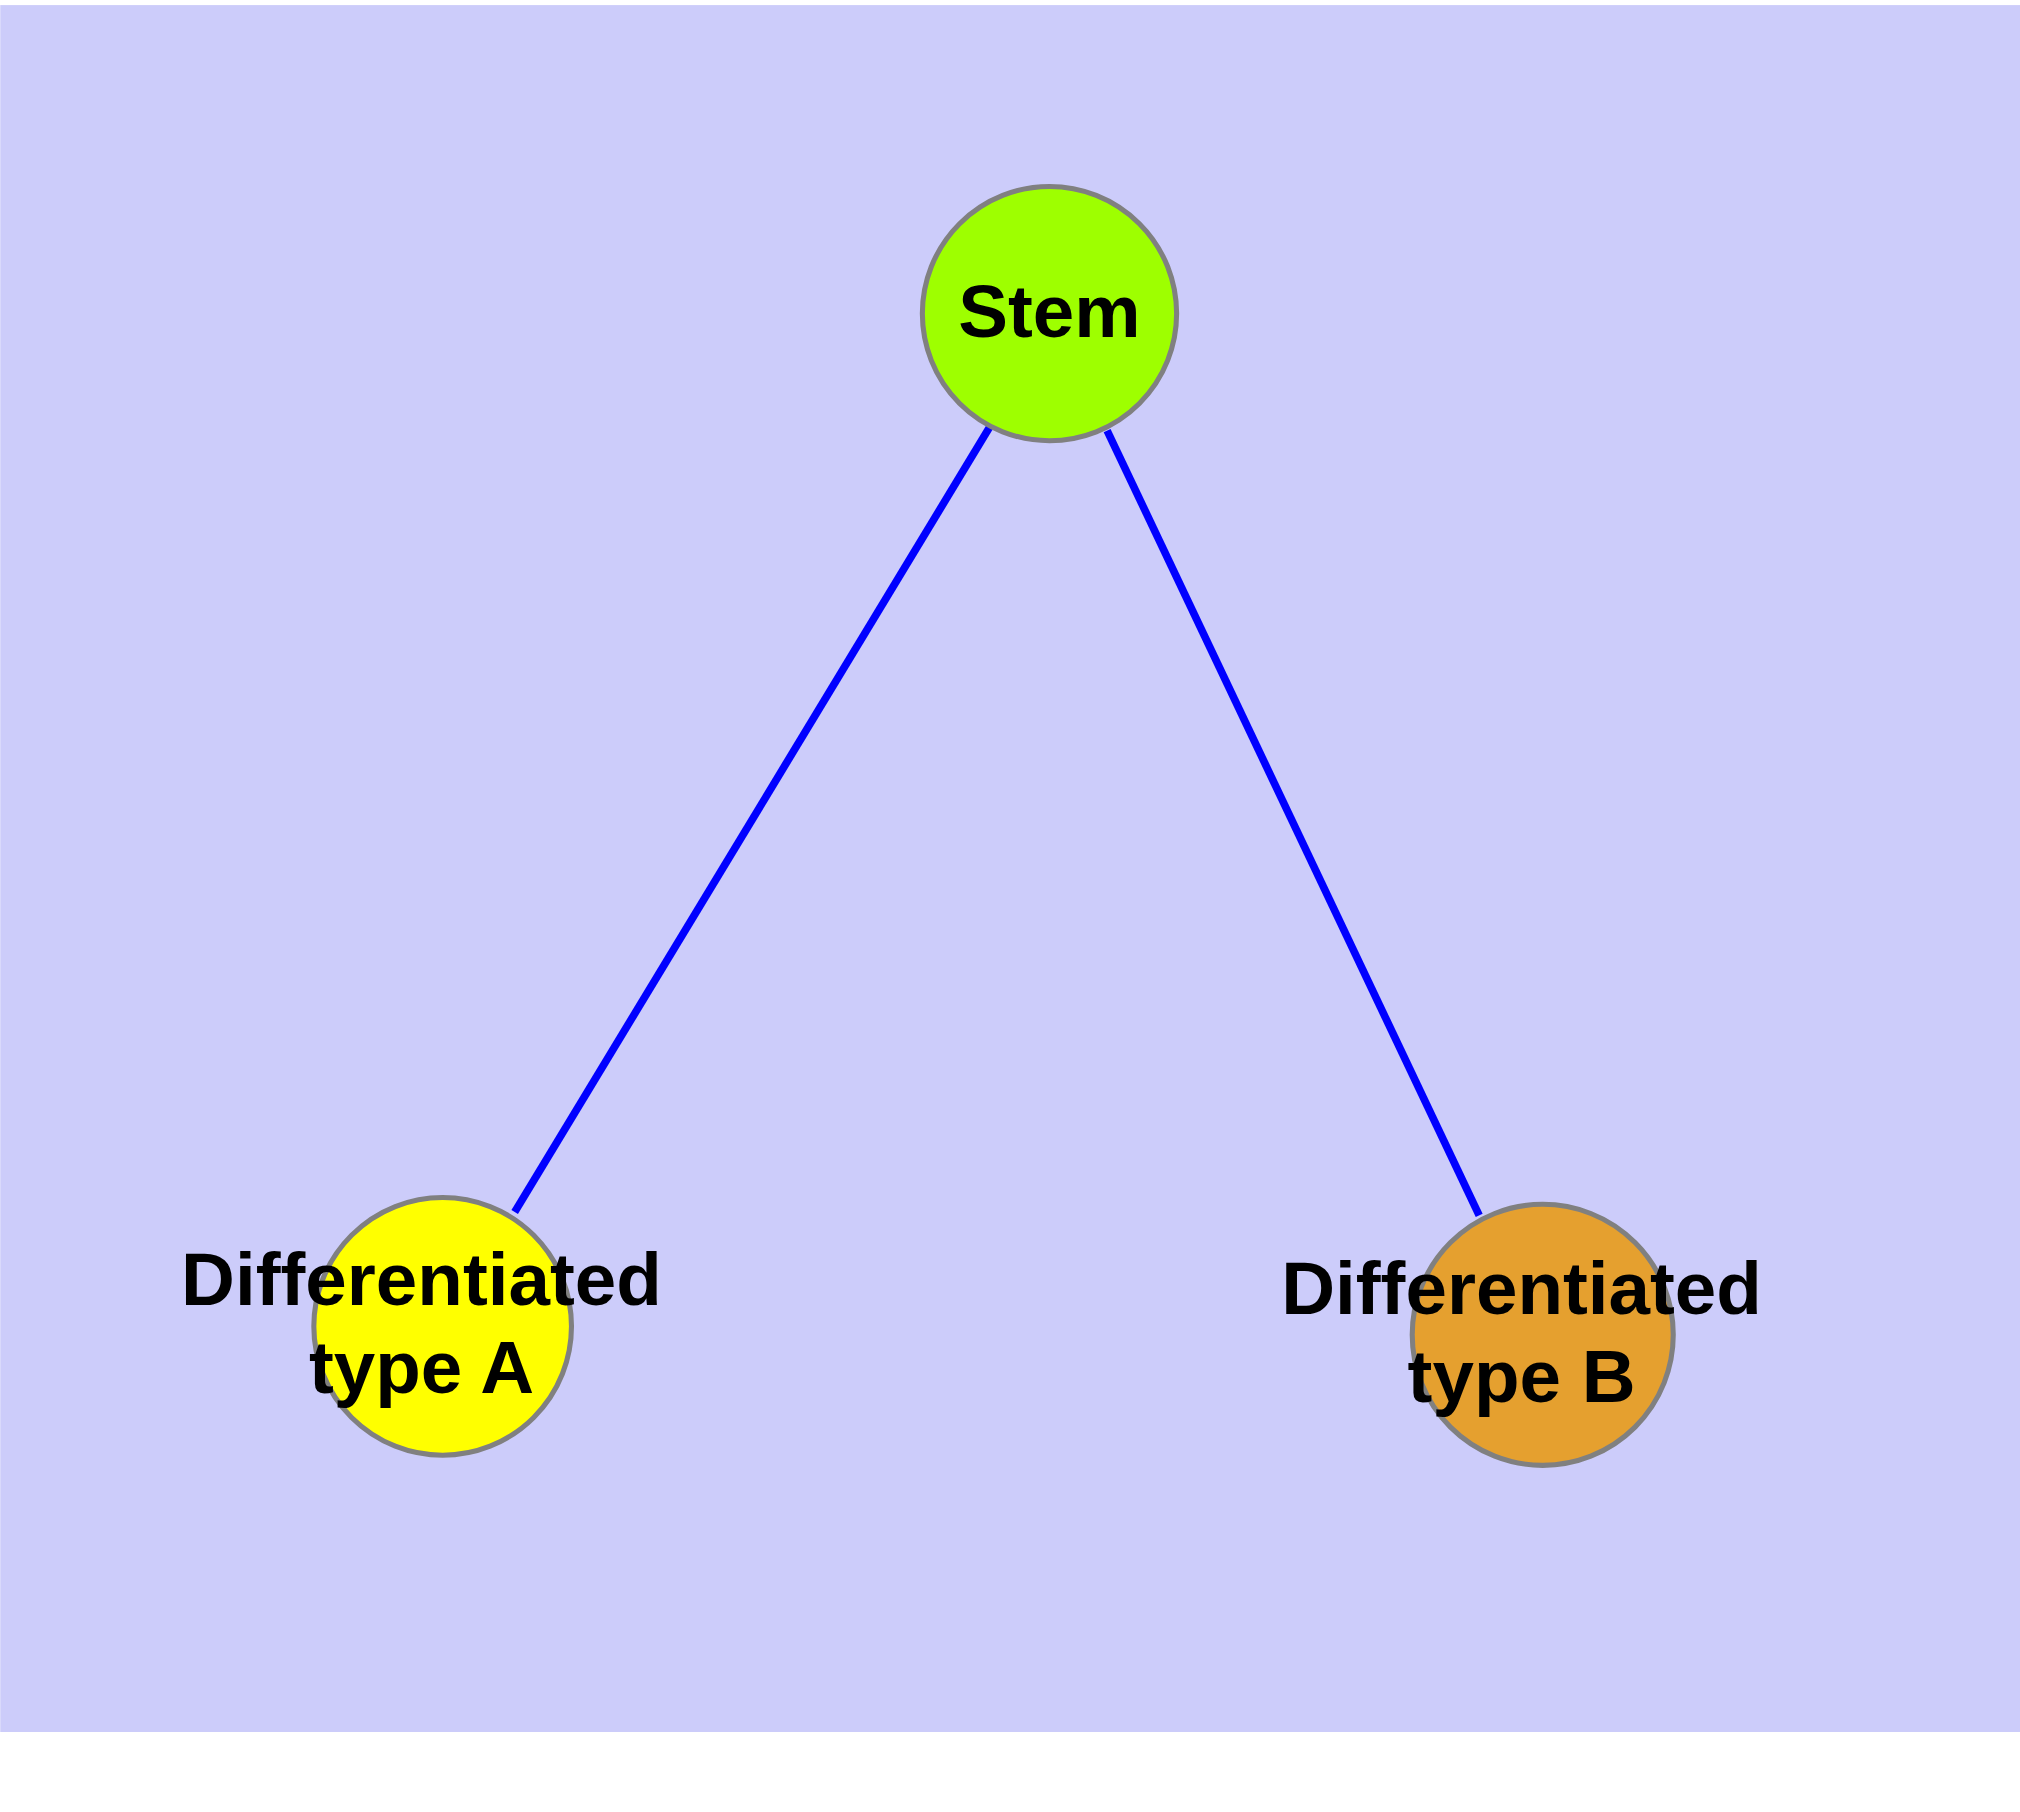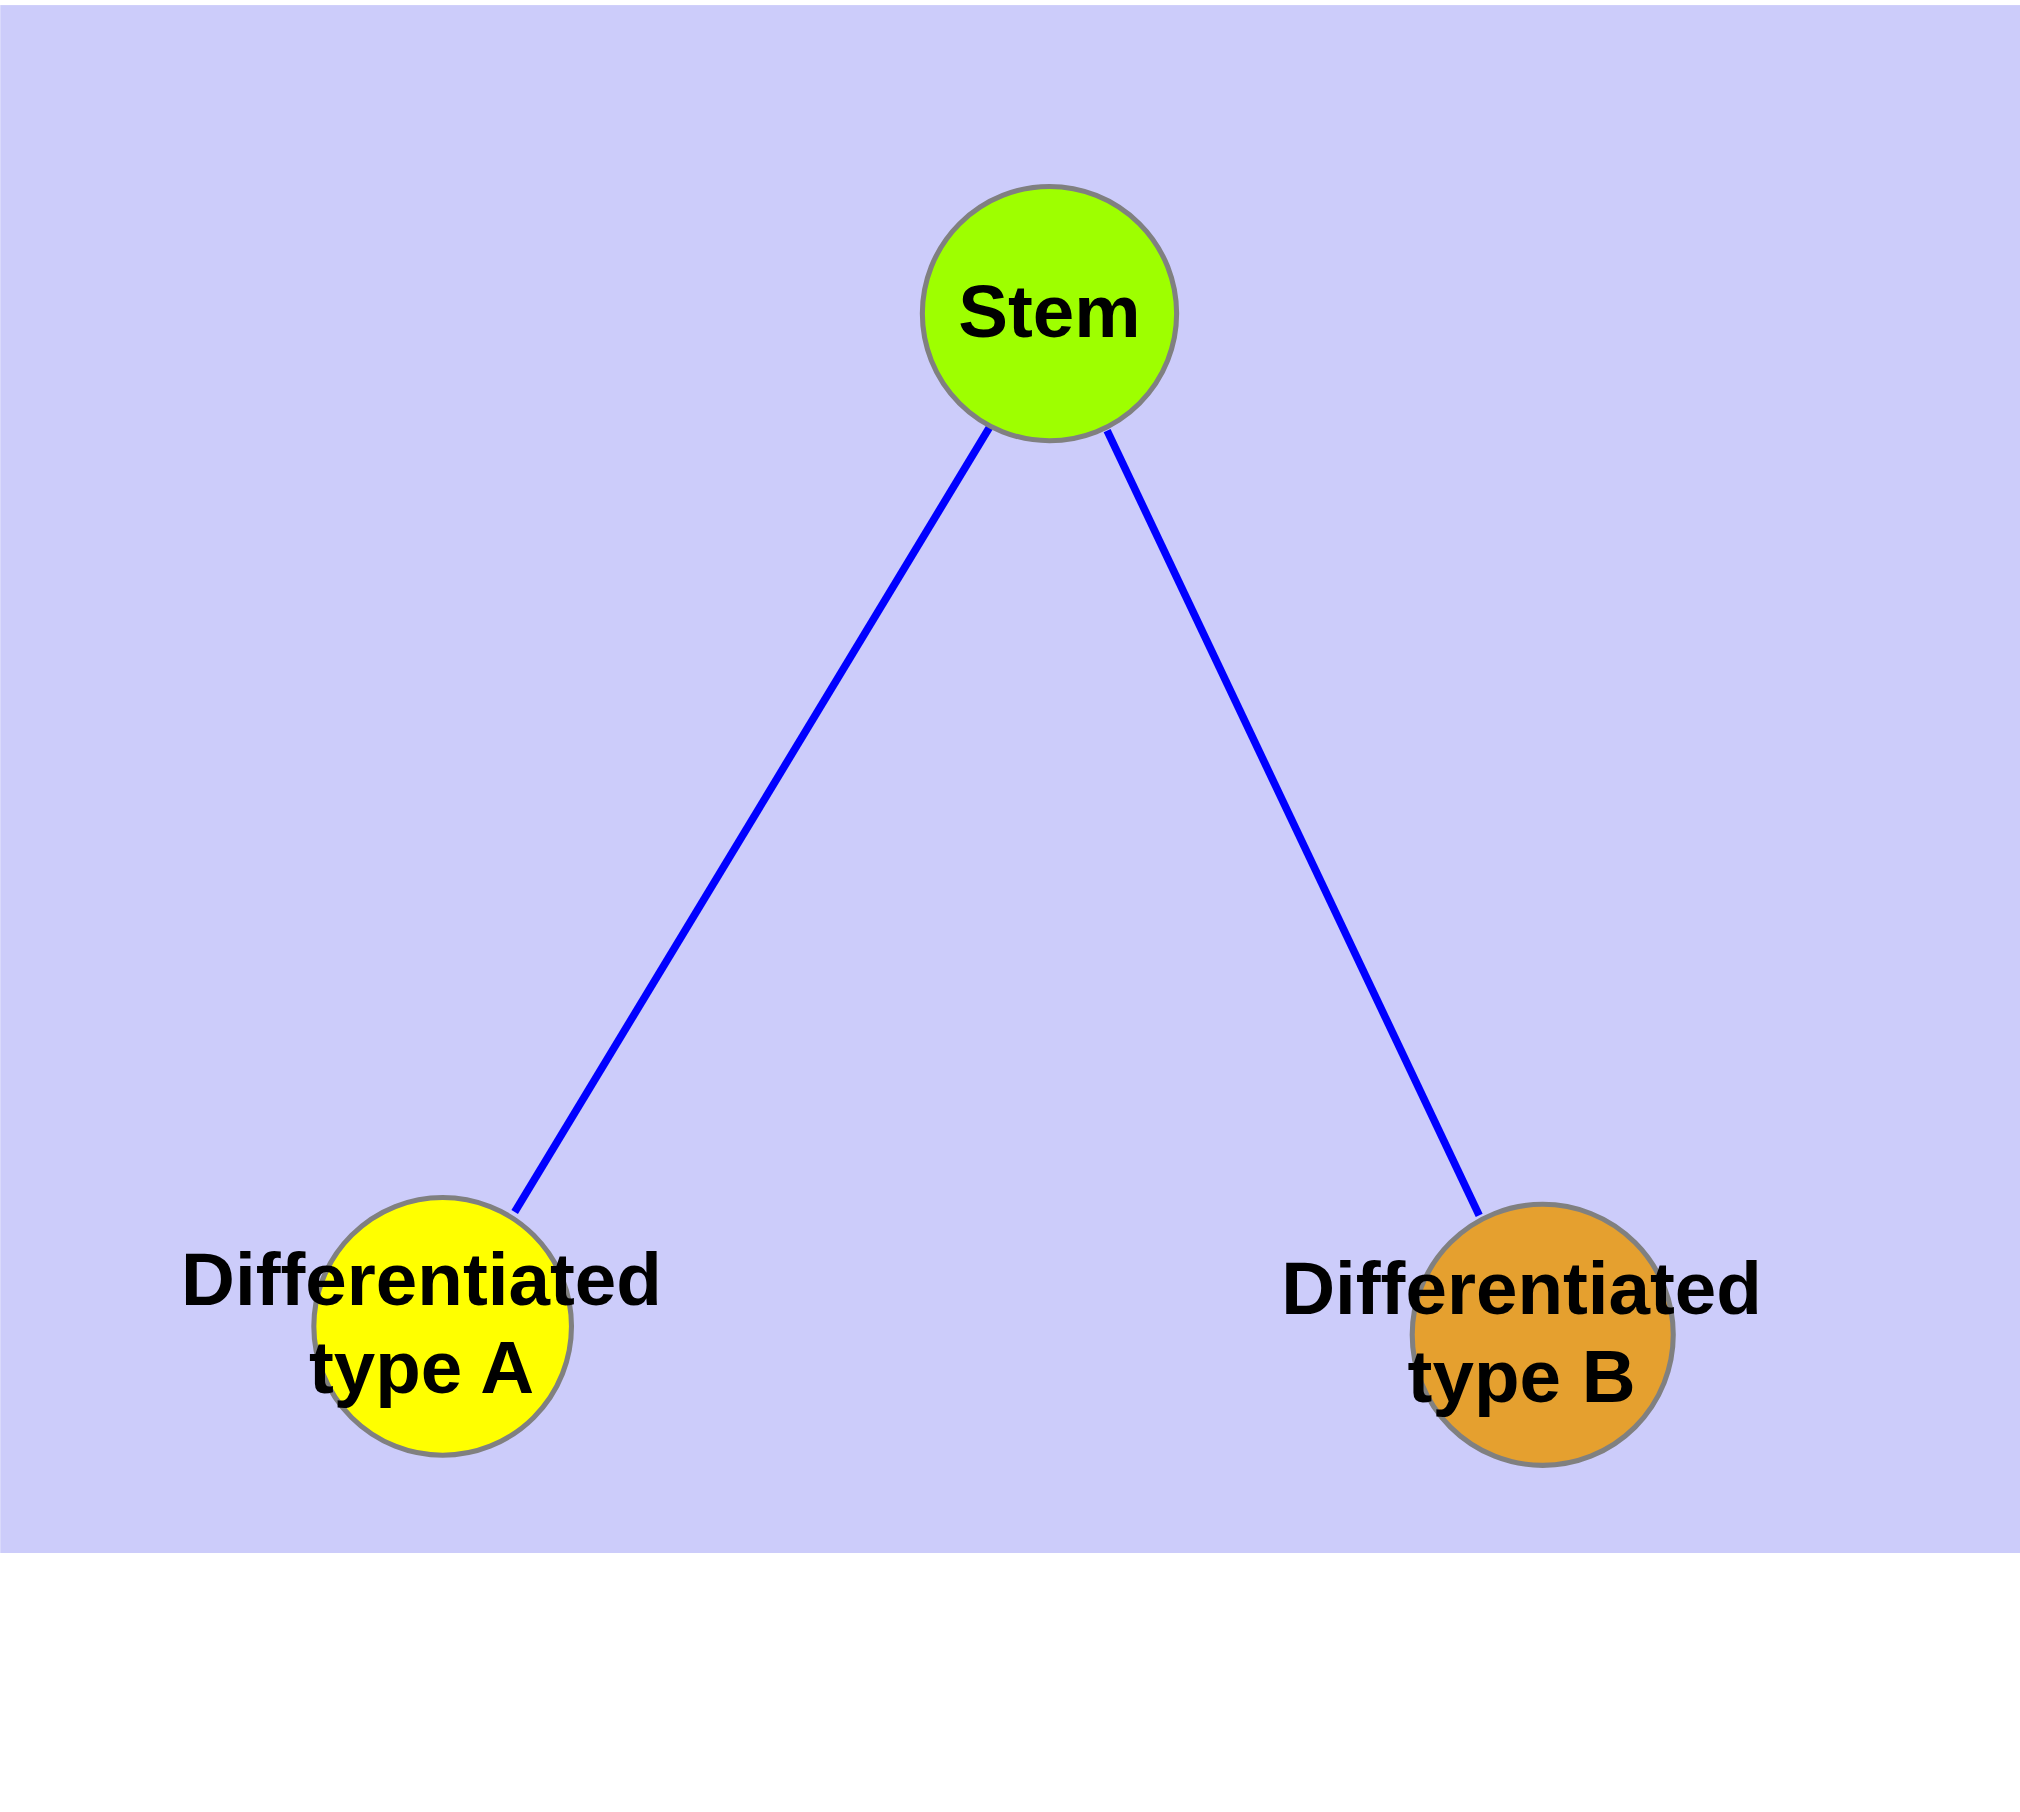--- a/index.html
+++ b/index.html
@@ -3,21 +3,21 @@
 <meta charset="utf-8">
 <style>
   html, body {
     margin: 0;
     padding: 0;
     background: #ffffff;
   }
   #canvas {
     position: relative;
     width: 2021px;
-    height: 1553px;
+    height: 1732px;
     overflow: hidden;
     background: #ffffff;
     font-family: "Liberation Sans", sans-serif;
   }
   #graph-svg {
     display: block;
     width: 2021px;
     height: 1812px;
   }
   .node-label {

